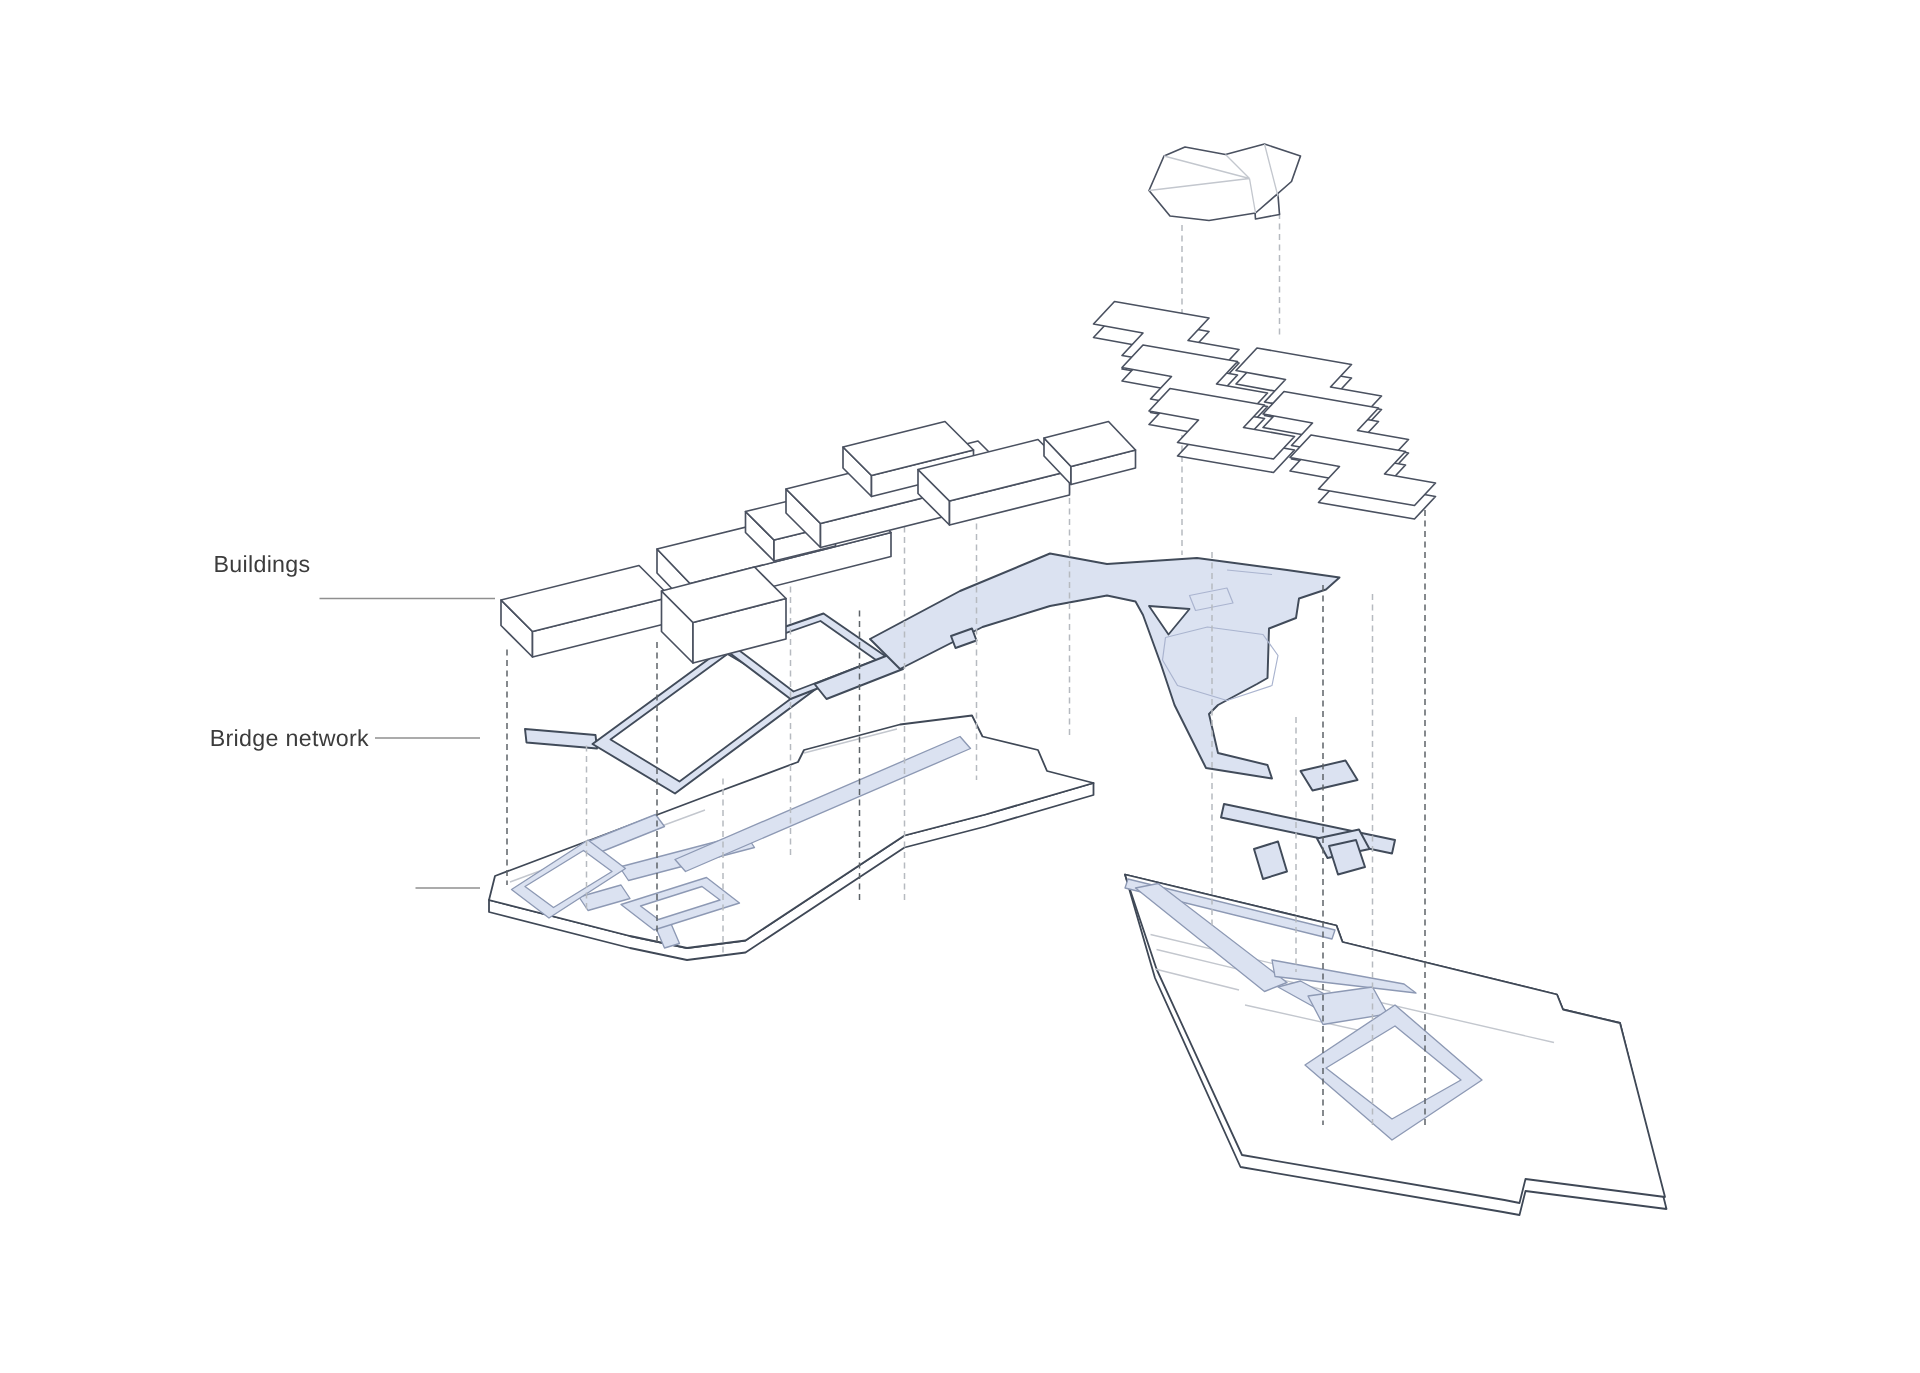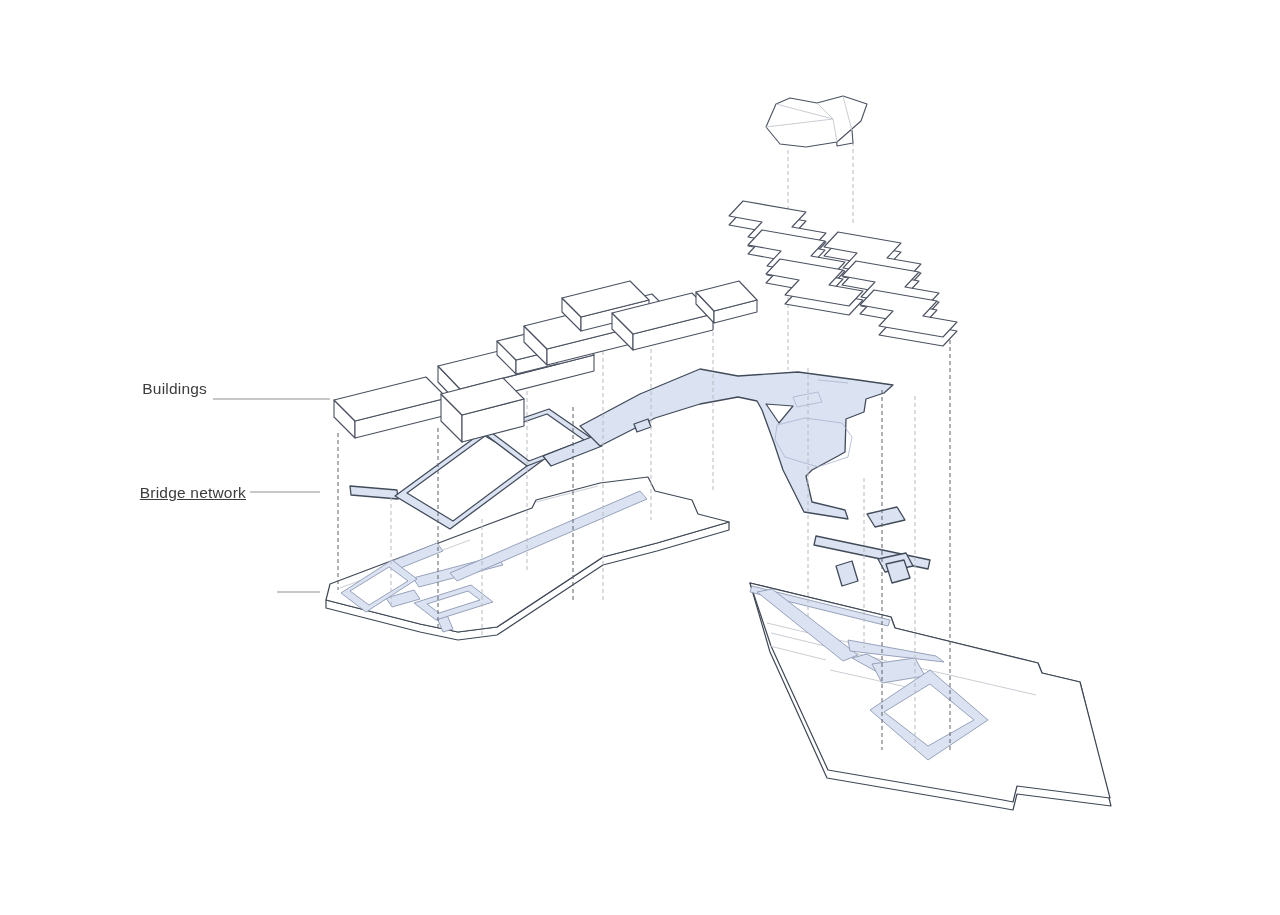--- a/index.html
+++ b/index.html
@@ -165,16 +165,16 @@
     </g>
   </g>
 
   <g>
     <line class="leader" x1="213" y1="399" x2="330" y2="399"></line>
     <line class="leader" x1="250" y1="492" x2="320" y2="492"></line>
     <line class="leader" x1="277" y1="592" x2="320" y2="592"></line>
   </g>
 </svg>
 
-<div class="label" style="left:0;width:207px;top:380px;">Buildings</div>
-<div class="label" style="left:0;width:246px;top:484px;text-decoration:underline;">Bridge network</div>
+<div class="label" style="left:0;width:207px;top:368px;">Buildings</div>
+<div class="label" style="left:0;width:246px;top:484px;">Bridge network</div>
 
 </div>
 
 </body></html>

